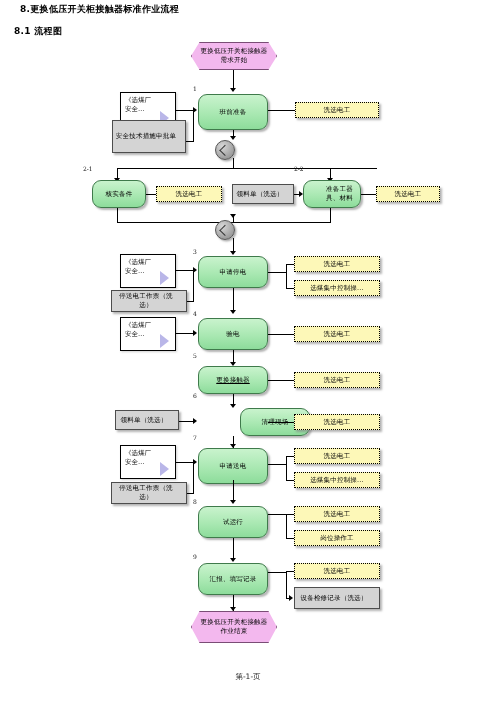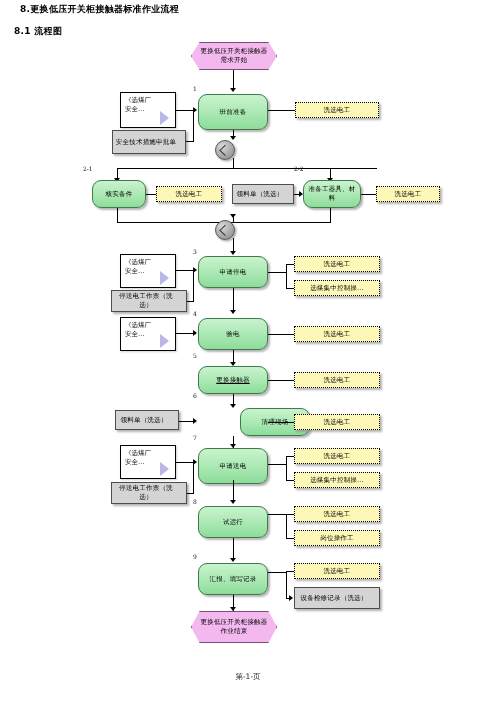--- a/index.html
+++ b/index.html
@@ -158,21 +158,21 @@
   <div class="stepnum" style="left:193px;top:85px;">1</div>
   <div class="node proc" style="left:198px;top:94px;width:70px;height:36px;">班前准备</div>
 
   <div class="note" style="left:120px;top:92px;width:56px;height:36px;">
     <span>《选煤厂<br>安全…</span>
     <span class="fold"></span>
   </div>
   <div class="ln lnh" style="left:176px;top:110px;width:18px;"></div>
   <div class="arrow-r" style="left:193px;top:107px;"></div>
 
-  <div class="node form" style="left:112px;top:130px;width:74px;height:24px;text-align:center;">安全技术措施申批单</div>
+  <div class="node form" style="left:112px;top:120px;width:74px;height:33px;text-align:center;">安全技术措施申批单</div>
   <div class="ln lnh" style="left:186px;top:141px;width:8px;"></div>
   <div class="ln lnv" style="left:193px;top:110px;height:31px;"></div>
 
   <div class="node role" style="left:295px;top:102px;width:84px;height:16px;">洗选电工</div>
   <div class="ln lnh" style="left:268px;top:110px;width:27px;"></div>
 
   <div class="ln lnv" style="left:233px;top:130px;height:8px;"></div>
   <div class="arrow-d" style="left:230px;top:136px;"></div>
 
   <div class="junction" style="left:215px;top:140px;">
@@ -185,21 +185,21 @@
   <div class="arrow-d" style="left:114px;top:178px;"></div>
   <div class="ln lnv" style="left:330px;top:168px;height:12px;"></div>
   <div class="arrow-d" style="left:327px;top:178px;"></div>
 
   <div class="stepnum" style="left:83px;top:165px;">2-1</div>
   <div class="node proc" style="left:92px;top:180px;width:54px;height:28px;">核实备件</div>
   <div class="node role" style="left:156px;top:186px;width:66px;height:16px;">洗选电工</div>
   <div class="ln lnh" style="left:146px;top:194px;width:10px;"></div>
 
   <div class="stepnum" style="left:294px;top:165px;">2-2</div>
-  <div class="node proc" style="left:303px;top:180px;width:58px;height:28px;">准备工器具、材料</div>
+  <div class="node proc" style="left:303px;top:180px;width:58px;height:28px;padding-left:18px;">准备工器具、材料</div>
   <div class="node form" style="left:232px;top:184px;width:62px;height:20px;">领料单（洗选）</div>
   <div class="ln lnh" style="left:294px;top:194px;width:7px;"></div>
   <div class="arrow-r" style="left:299px;top:191px;"></div>
   <div class="node role" style="left:376px;top:186px;width:64px;height:16px;">洗选电工</div>
   <div class="ln lnh" style="left:361px;top:194px;width:15px;"></div>
 
   <div class="ln lnv" style="left:117px;top:208px;height:14px;"></div>
   <div class="ln lnv" style="left:330px;top:208px;height:14px;"></div>
   <div class="ln lnh" style="left:117px;top:222px;width:214px;"></div>
   <div class="ln lnv" style="left:233px;top:216px;height:6px;"></div>

